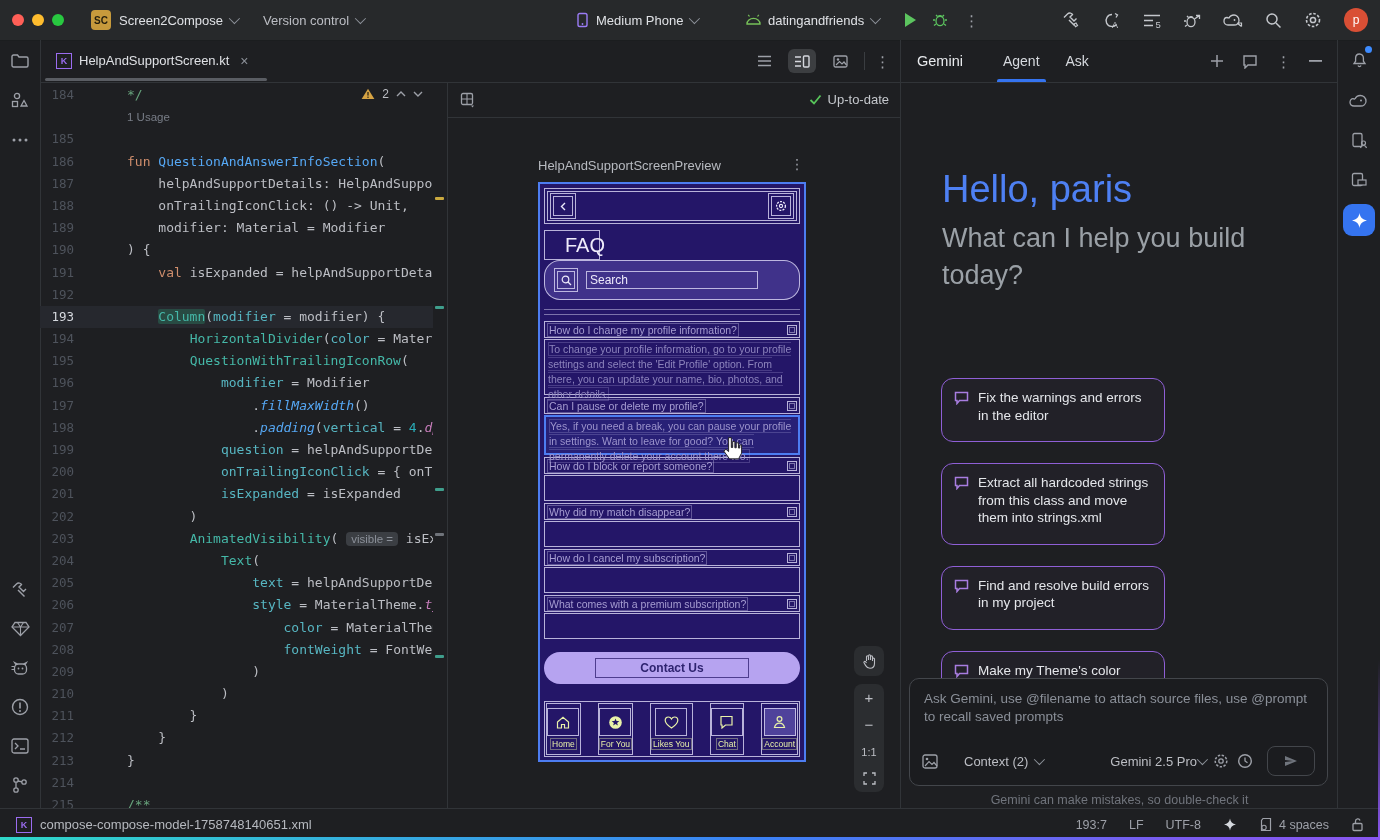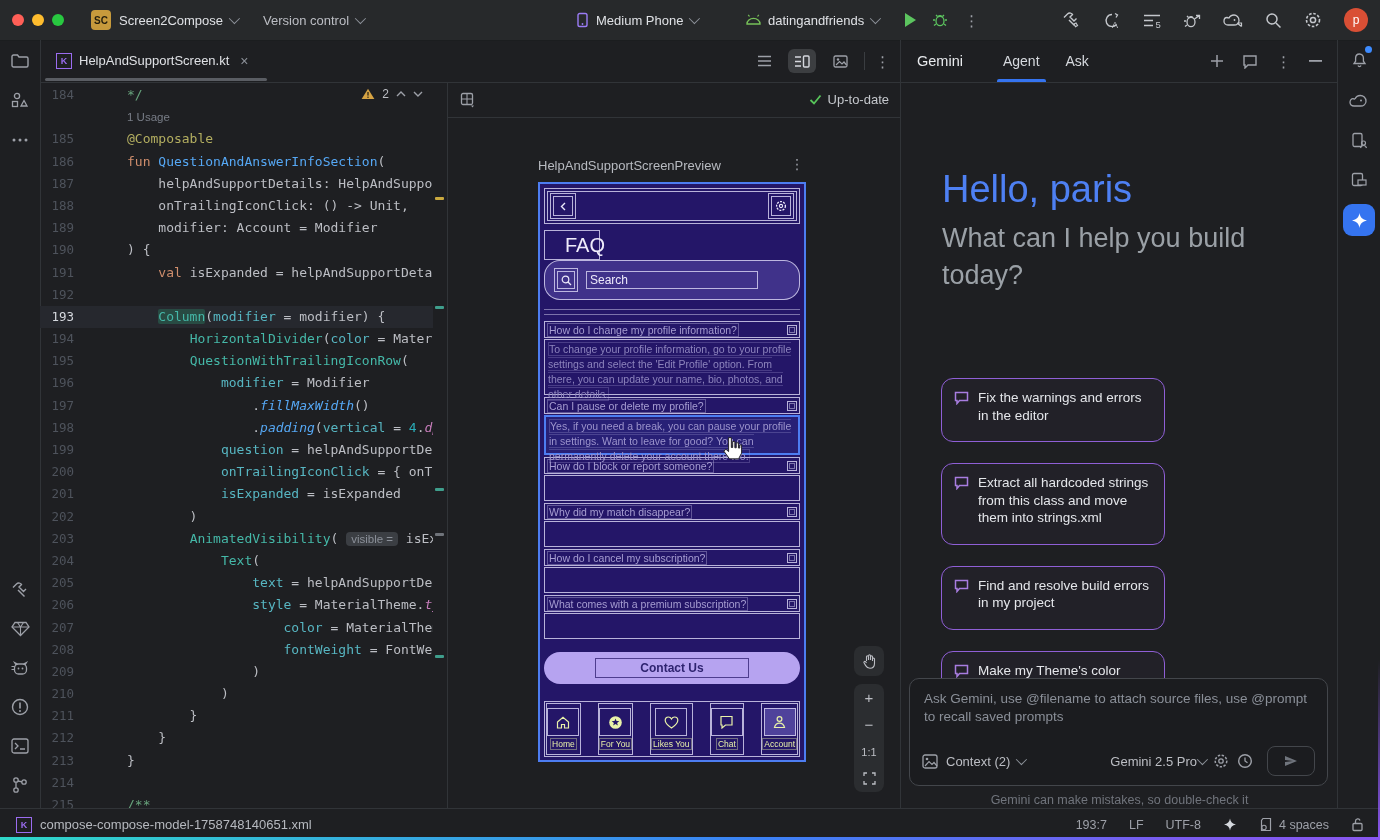--- a/index.html
+++ b/index.html
@@ -298,25 +298,25 @@
       <div class="vdiv"></div>
       <div class="kebab">⋮</div>
     </div>
   </div>
 
   <div class="editor">
     <div style="height:2px"></div>
     <div>
         <div class="cl"><span class="ln">184</span><span class="ct"><span class="tk-doc">*/</span></span></div>
         <div class="cl"><span class="ln"></span><span class="ct"><span class="tk-usage">1 Usage</span></span></div>
-        <div class="cl"><span class="ln">185</span><span class="ct"><span class="tk-ann">@Composable</span></span></div>
+        <div class="cl"><span class="ln">185</span></div>
         <div class="cl"><span class="ln">186</span><span class="ct"><span class="tk-kw">fun </span><span class="tk-fn">QuestionAndAnswerInfoSection</span><span class="tk-id">(</span></span></div>
         <div class="cl"><span class="ln">187</span><span class="ct"><span class="tk-id">    helpAndSupportDetails: HelpAndSupportD</span></span></div>
         <div class="cl"><span class="ln">188</span><span class="ct"><span class="tk-id">    onTrailingIconClick: () -&gt; Unit,</span></span></div>
-        <div class="cl"><span class="ln">189</span><span class="ct"><span class="tk-id">    modifier: Account = Modifier</span></span></div>
+        <div class="cl"><span class="ln">189</span><span class="ct"><span class="tk-id">    modifier: Material = Modifier</span></span></div>
         <div class="cl"><span class="ln">190</span><span class="ct"><span class="tk-id">) {</span></span></div>
         <div class="cl"><span class="ln">191</span><span class="ct"><span class="tk-kw">    val </span><span class="tk-id">isExpanded = helpAndSupportDetails</span></span></div>
         <div class="cl"><span class="ln">192</span><span class="ct"></span></div>
         <div class="cl cur"><span class="ln">193</span><span class="ct"><span class="tk-id">    </span><span class="tk-cfnhl">Column</span><span class="tk-id">(</span><span class="tk-narg">modifier</span><span class="tk-id"> = modifier) {</span></span></div>
         <div class="cl"><span class="ln">194</span><span class="ct"><span class="tk-id">        </span><span class="tk-cfn">HorizontalDivider</span><span class="tk-id">(</span><span class="tk-narg">color</span><span class="tk-id"> = Material</span></span></div>
         <div class="cl"><span class="ln">195</span><span class="ct"><span class="tk-id">        </span><span class="tk-cfn">QuestionWithTrailingIconRow</span><span class="tk-id">(</span></span></div>
         <div class="cl"><span class="ln">196</span><span class="ct"><span class="tk-id">            </span><span class="tk-narg">modifier</span><span class="tk-id"> = Modifier</span></span></div>
         <div class="cl"><span class="ln">197</span><span class="ct"><span class="tk-id">                .</span><span class="tk-ext">fillMaxWidth</span><span class="tk-id">()</span></span></div>
         <div class="cl"><span class="ln">198</span><span class="ct"><span class="tk-id">                .</span><span class="tk-ext">padding</span><span class="tk-id">(</span><span class="tk-narg">vertical</span><span class="tk-id"> = </span><span class="tk-num">4</span><span class="tk-id">.</span><span class="tk-prop">dp</span></span></div>
         <div class="cl"><span class="ln">199</span><span class="ct"><span class="tk-id">            </span><span class="tk-narg">question</span><span class="tk-id"> = helpAndSupportDetai</span></span></div>
@@ -568,21 +568,21 @@
         </div>
       </div>
     <div class="ginput">
       <div class="gplace">Ask Gemini, use @filename to attach source files, use @prompt to recall saved prompts</div>
       <div class="grow">
         <svg width="16" height="15" viewBox="0 0 16 15">
             <rect x="1" y="1" width="14" height="13" rx="2" fill="none" stroke="#9da0a8" stroke-width="1.3"></rect>
             <circle cx="5" cy="5" r="1.3" fill="#9da0a8"></circle>
             <path d="m3 12 4-4.5 3 3 2-2 3 3.5" fill="none" stroke="#9da0a8" stroke-width="1.2"></path>
           </svg>
-        <span style="display:flex;align-items:center;gap:6px;margin-left:0;">
+        <span style="display:flex;align-items:center;gap:6px;margin-left:18px;">
             <span>Context (2)</span>
             <span class="chev"></span>
           </span>
         <span class="sp"></span>
         <span style="display:flex;align-items:center;gap:0;">
             <span>Gemini 2.5 Pro</span>
             <span class="chev"></span>
           </span>
         <svg width="16" height="16" viewBox="0 0 16 16">
             <circle cx="8" cy="8" r="5.8" fill="none" stroke="#9da0a8" stroke-width="1.5" stroke-dasharray="2.4 1.5"></circle>

